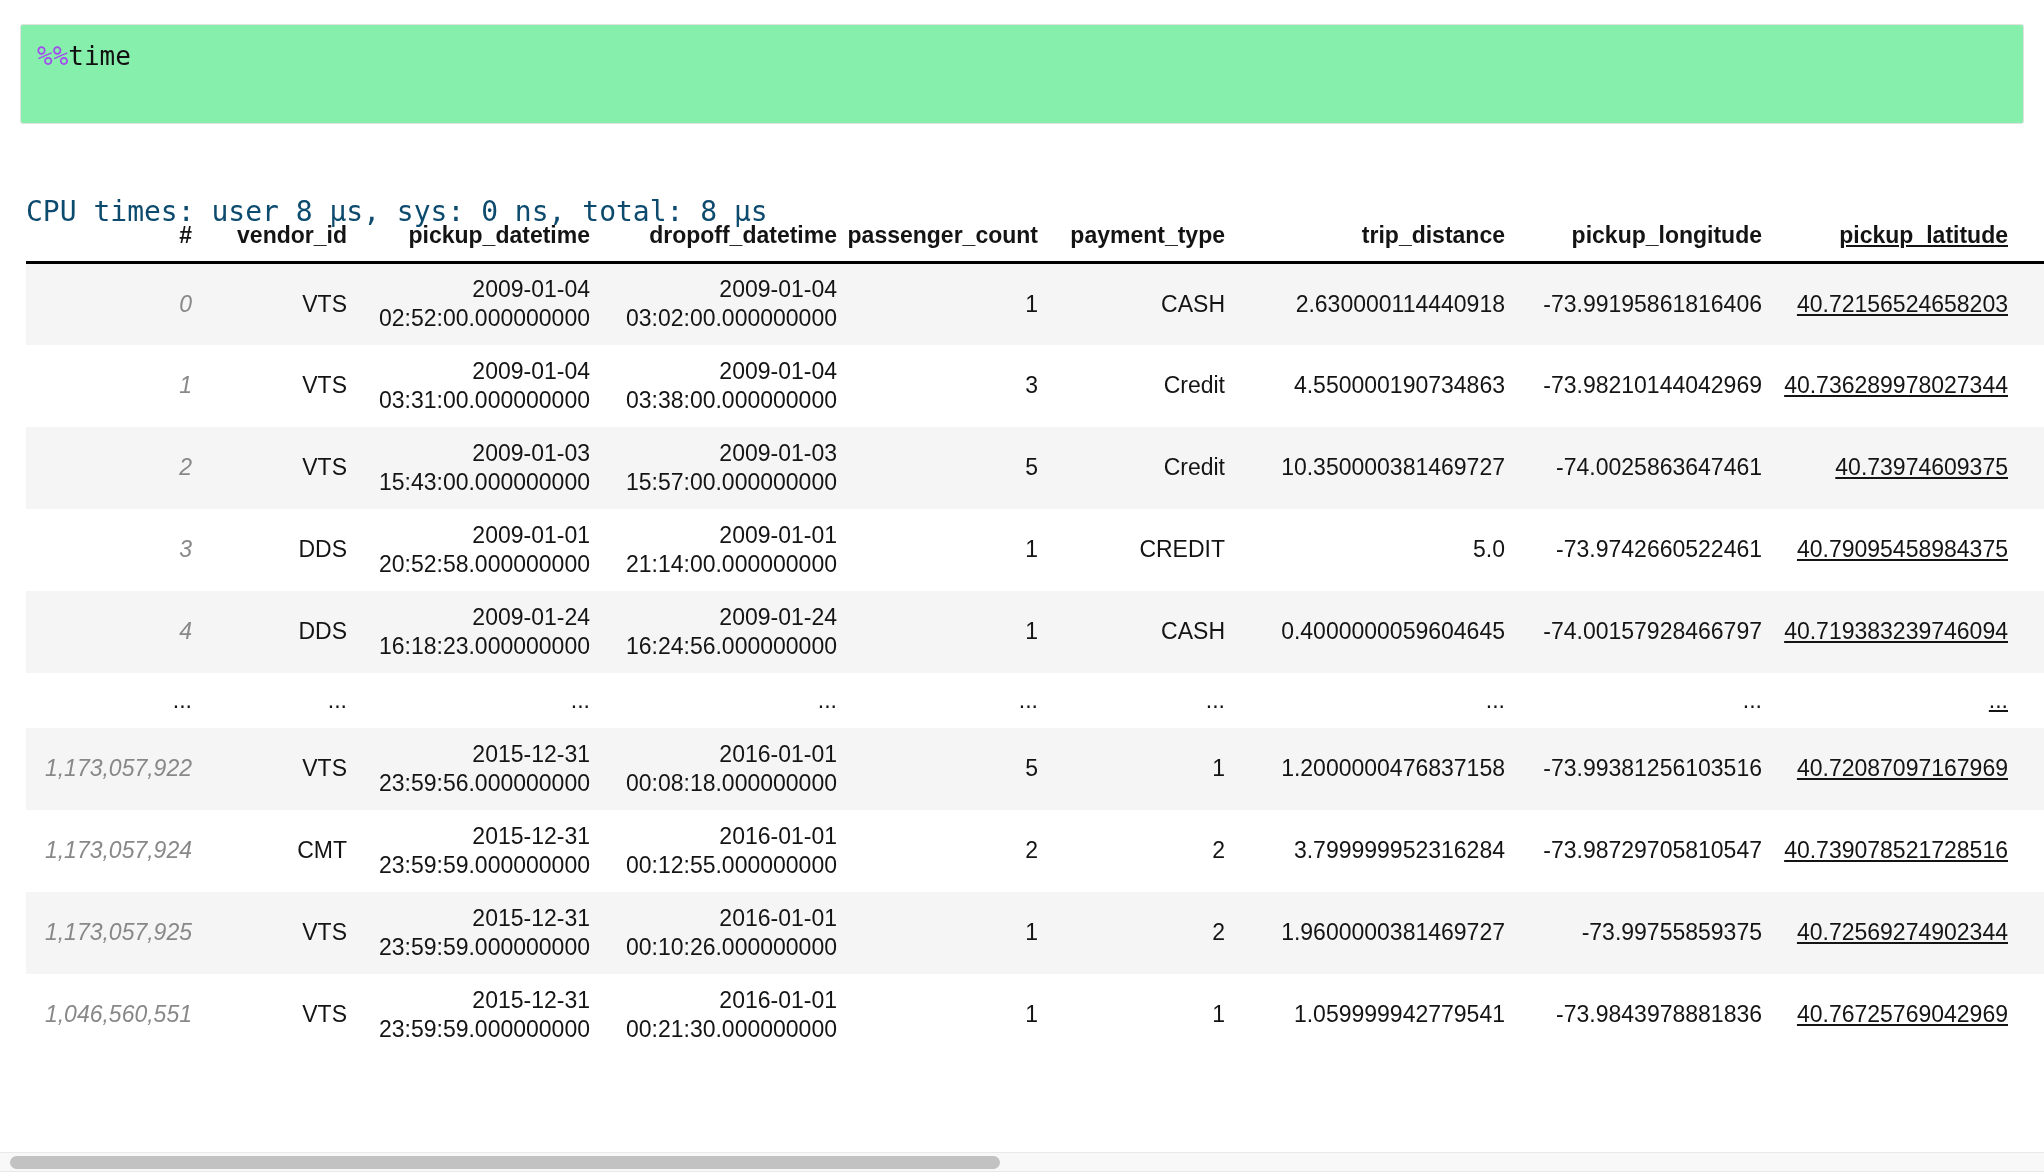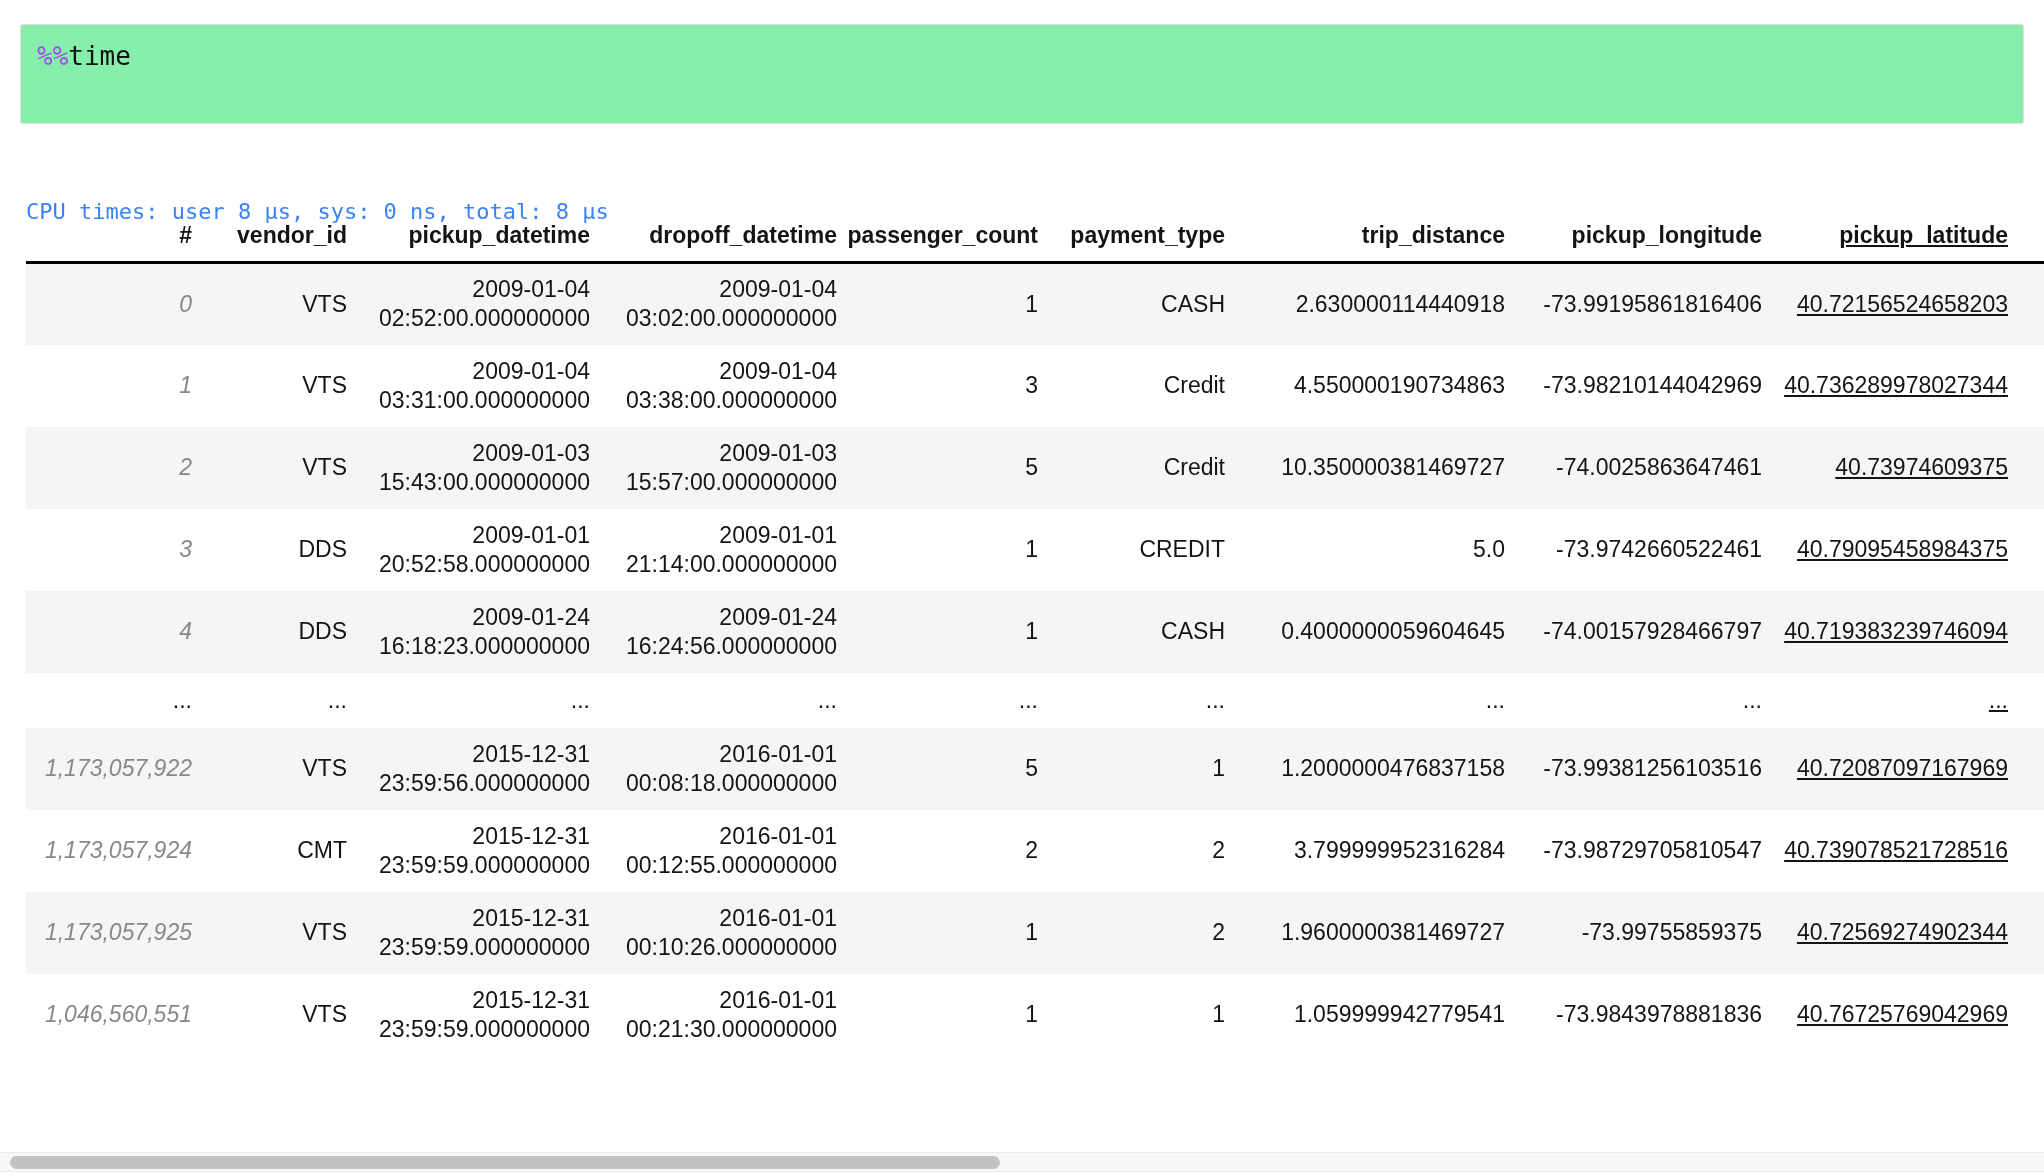--- a/index.html
+++ b/index.html
@@ -16,21 +16,21 @@
     font-family:"DejaVu Sans Mono","Liberation Mono",monospace;
     font-size:26px;line-height:34px;color:#111;margin-top:8px;
   }
   .code-line{white-space:pre;}
   .magic{color:#a44bf0;}
 
   
   .timing{
     position:absolute;left:26px;top:127px;
     font-family:"DejaVu Sans Mono","Liberation Mono",monospace;
-    font-size:22px;line-height:34px;color:#3b82f6;white-space:pre;
+    font-size:28px;line-height:34px;color:#0c4a6e;white-space:pre;
   }
 
   
   .table-wrap{position:absolute;left:26px;top:206px;width:2018px;}
   table.df{
     border-collapse:collapse;table-layout:fixed;width:2018px;
     font-family:"Liberation Sans", sans-serif;font-size:23px;color:#141414;
   }
   table.df th{
     font-weight:bold;text-align:right;vertical-align:bottom;

